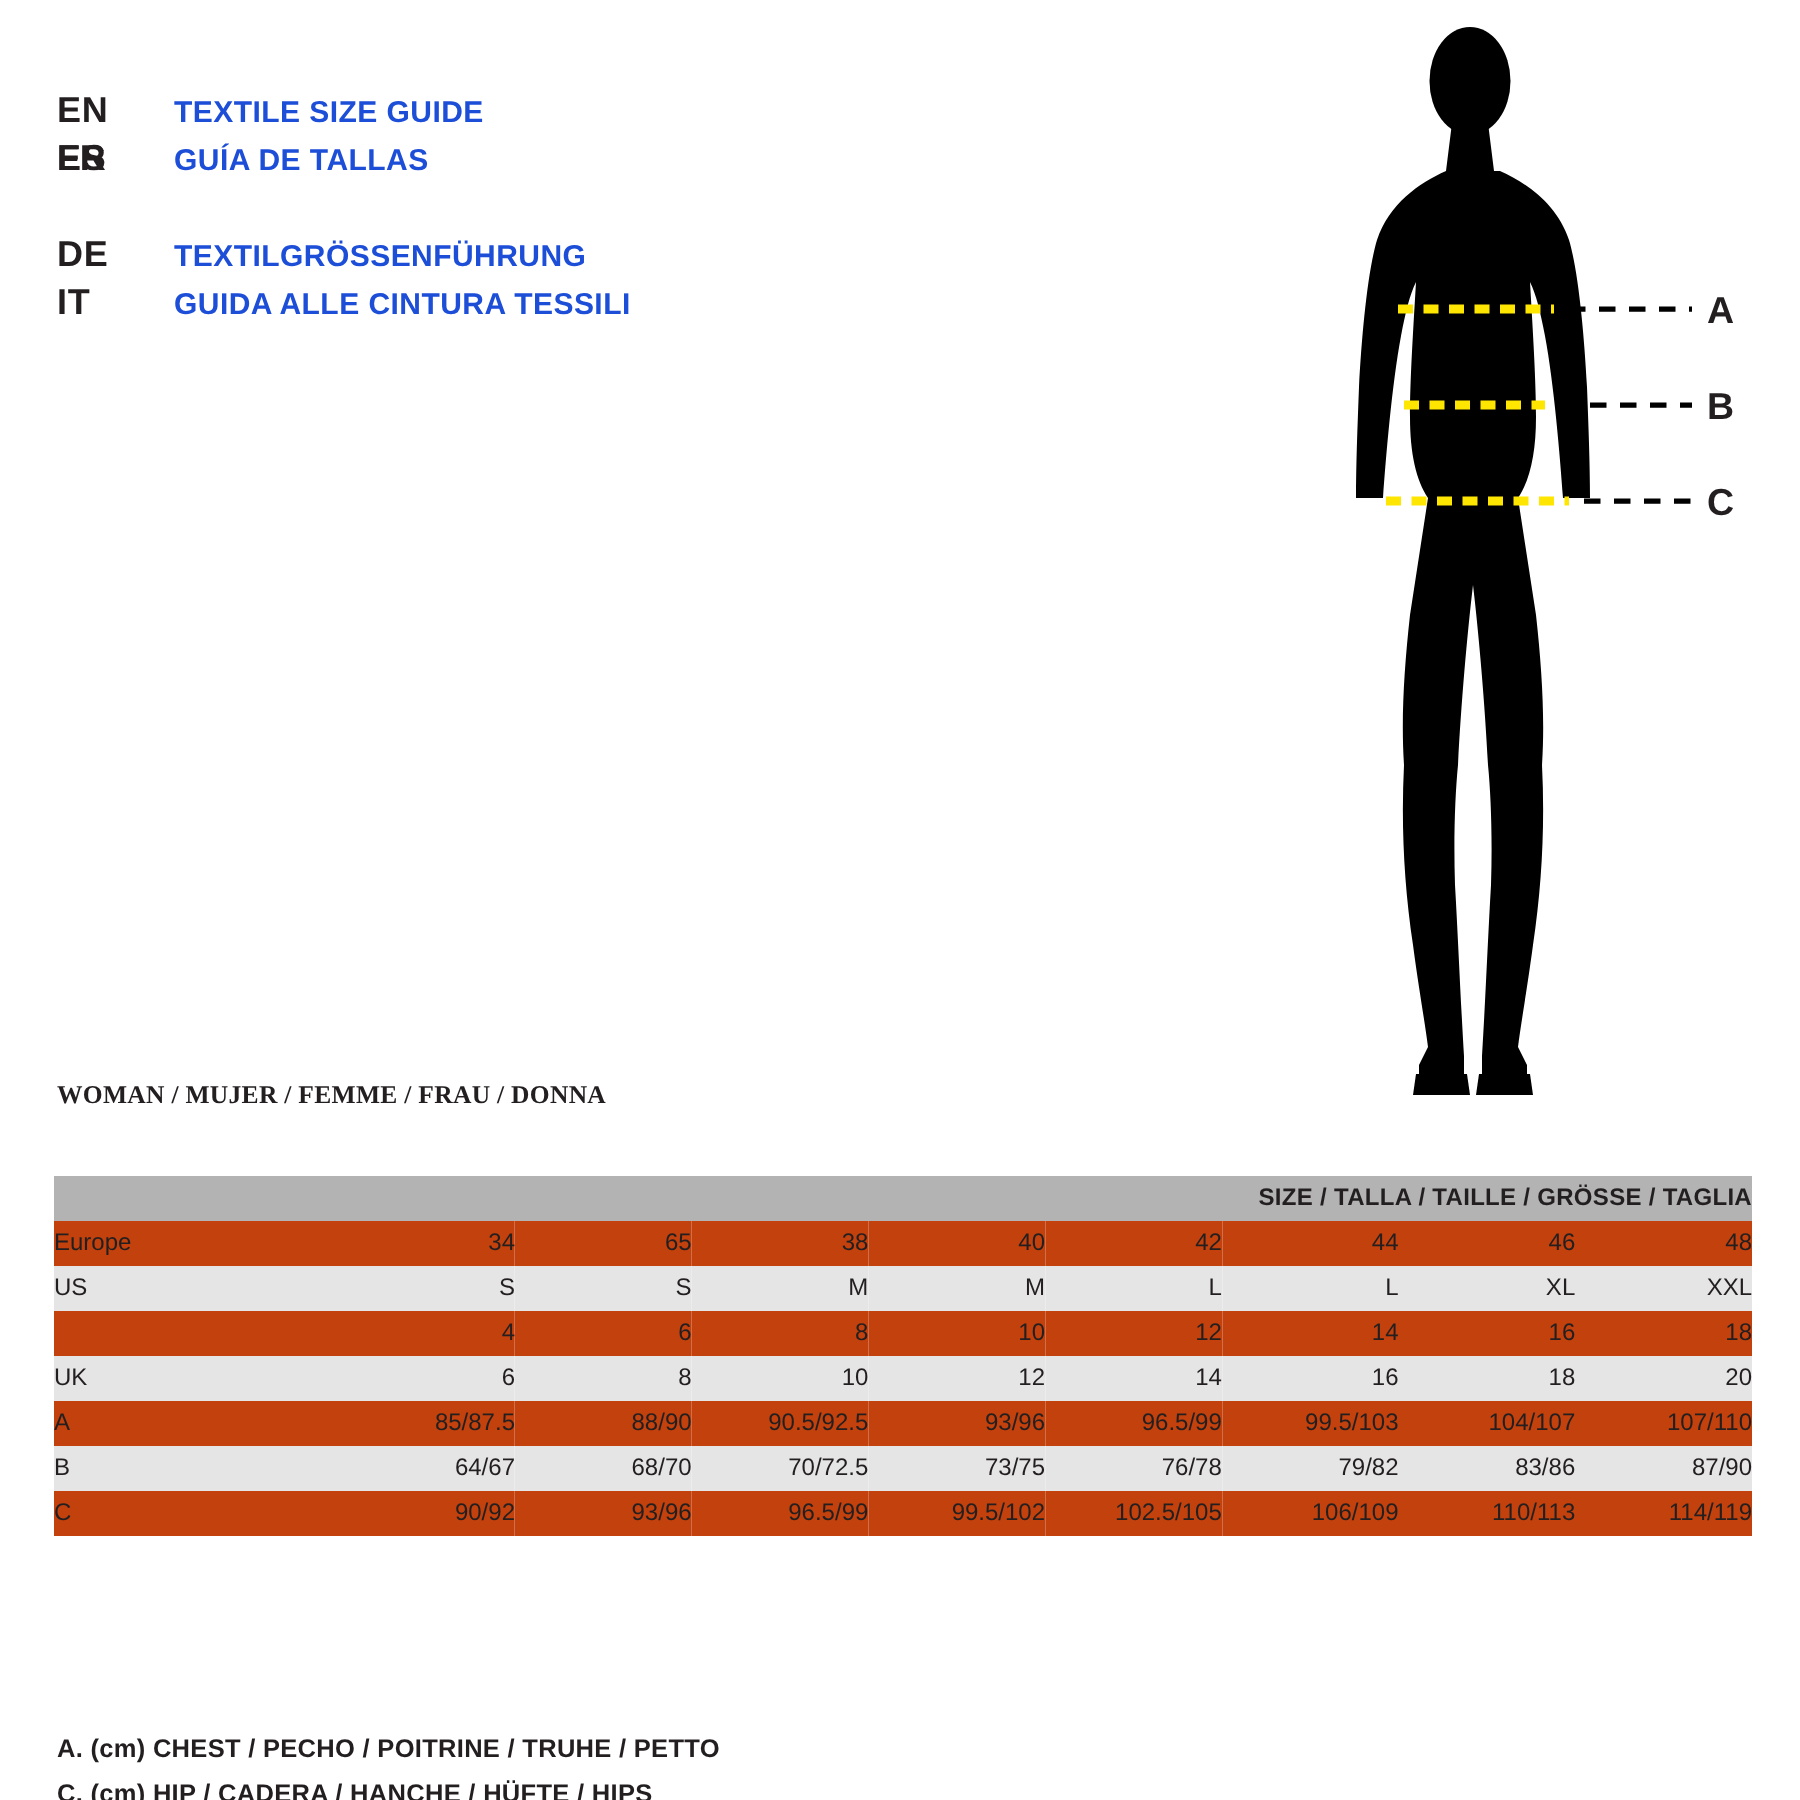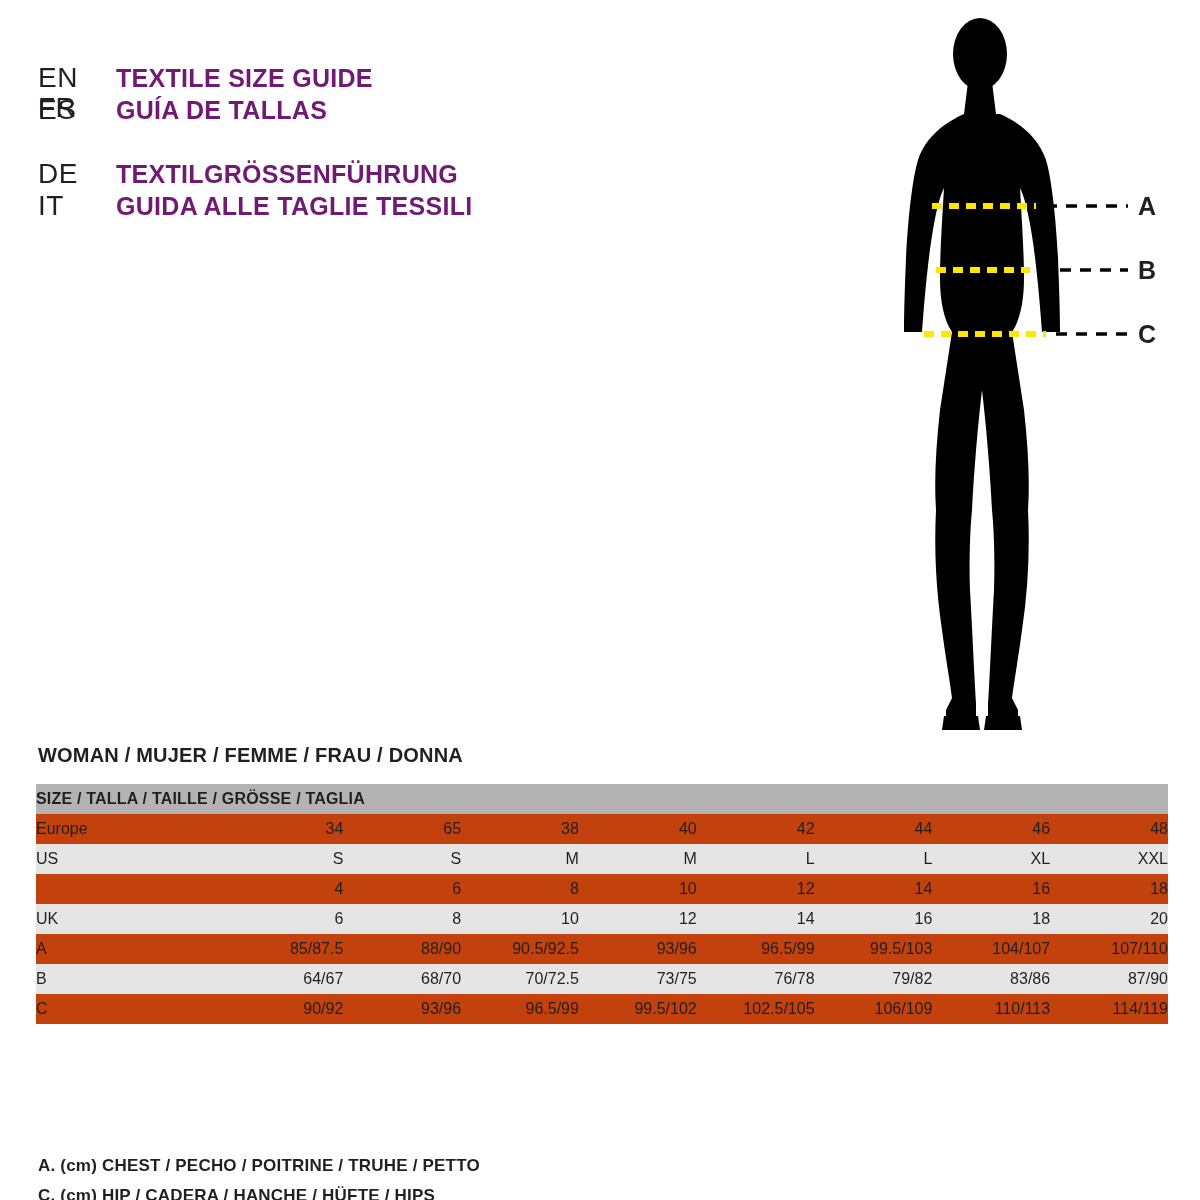--- a/index.html
+++ b/index.html
@@ -24,53 +24,54 @@
     width: 620px;
   }
   .title-row {
     display: flex;
     align-items: baseline;
     height: 32px;
   }
   .title-lang {
     width: 78px;
     flex: 0 0 78px;
-    font-size: 28px;
-    font-weight: normal;
+    font-size: 24px;
+    font-weight: bold;
     letter-spacing: 0.5px;
     color: #231f20;
   }
   .title-text {
-    font-size: 25px;
+    font-size: 20px;
     font-weight: bold;
     letter-spacing: 0.3px;
-    color: #701a75;
+    color: #1d4ed8;
     white-space: nowrap;
     margin-top: 36px;
   }
 
   
   #figure-area {
     position: absolute;
     left: 860px;
     top: 10px;
     width: 330px;
     height: 740px;
   }
   #figure-svg { display: block; }
 
   
   #section-heading {
     position: absolute;
     left: 38px;
-    top: 744px;
-    font-size: 20px;
+    top: 720px;
+    font-size: 17px;
     font-weight: bold;
     letter-spacing: 0.2px;
     color: #231f20;
+    font-family: Liberation Serif, serif;
   }
 
   
   #size-table {
     position: absolute;
     left: 36px;
     top: 784px;
     width: 1132px;
     border-collapse: collapse;
     font-size: 16px;
@@ -80,20 +81,21 @@
     padding: 0;
     height: 30px;
     vertical-align: middle;
   }
   .hdr-row td {
     background: #b3b3b3;
     font-weight: bold;
     font-size: 16px;
     letter-spacing: 0.2px;
     height: 30px;
+    text-align: right;
   }
   .hdr-row td.hdr-label {
     padding-left: 8px;
   }
   .row-light td { background: #c2410c; }
   .row-dark  td { background: #e5e5e5; }
   .cell-label {
     padding-left: 8px;
     text-align: left;
     width: 190px;
@@ -135,21 +137,21 @@
   </div>
   <div class="title-row">
     <span class="title-lang">FR</span>
   </div>
   <div class="title-row">
     <span class="title-lang">DE</span>
     <span class="title-text">TEXTILGRÖSSENFÜHRUNG</span>
   </div>
   <div class="title-row">
     <span class="title-lang">IT</span>
-    <span class="title-text">GUIDA ALLE TAGLIE TESSILI</span>
+    <span class="title-text">GUIDA ALLE CINTURA TESSILI</span>
   </div>
 </div>
 
 <div id="figure-area">
   <svg id="figure-svg" width="330" height="740" viewBox="0 0 330 740" xmlns="http://www.w3.org/2000/svg">
     <g>
 
       <ellipse cx="120" cy="44" rx="27" ry="36" fill="#000000"></ellipse>
 
       <path d="M108 72 L132 72 L136 104 L104 104 Z" fill="#000000"></path>

